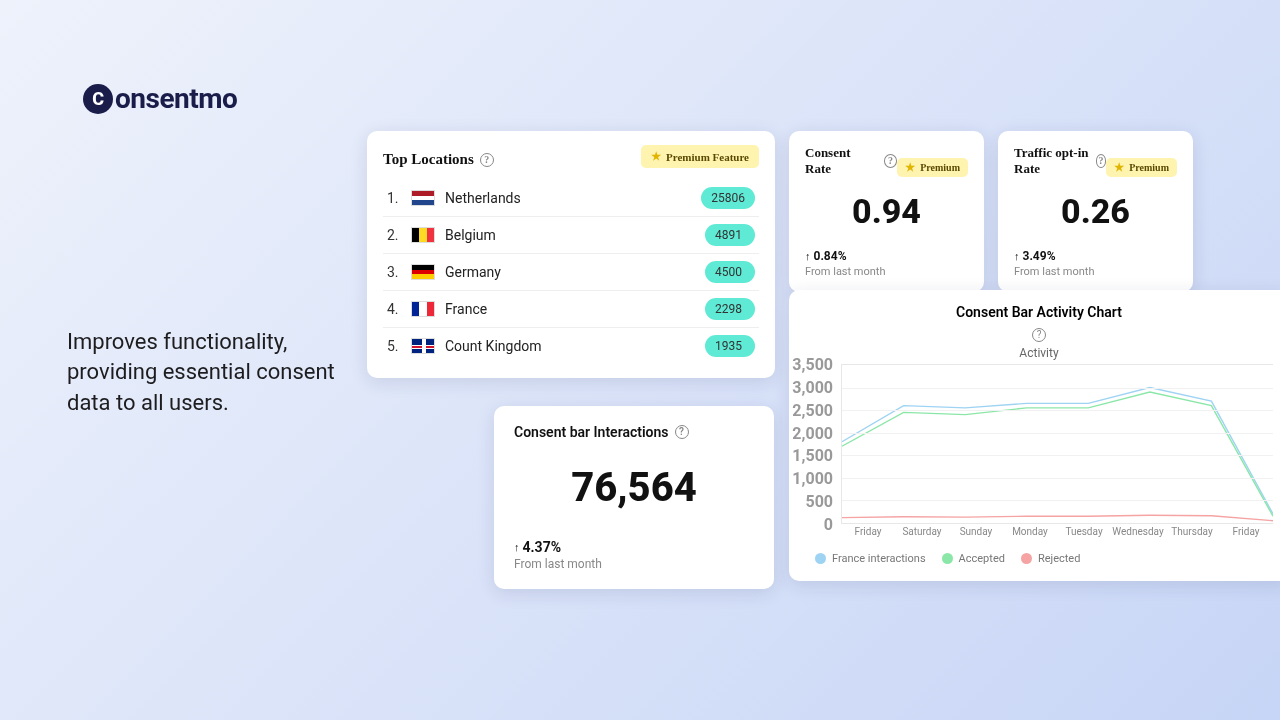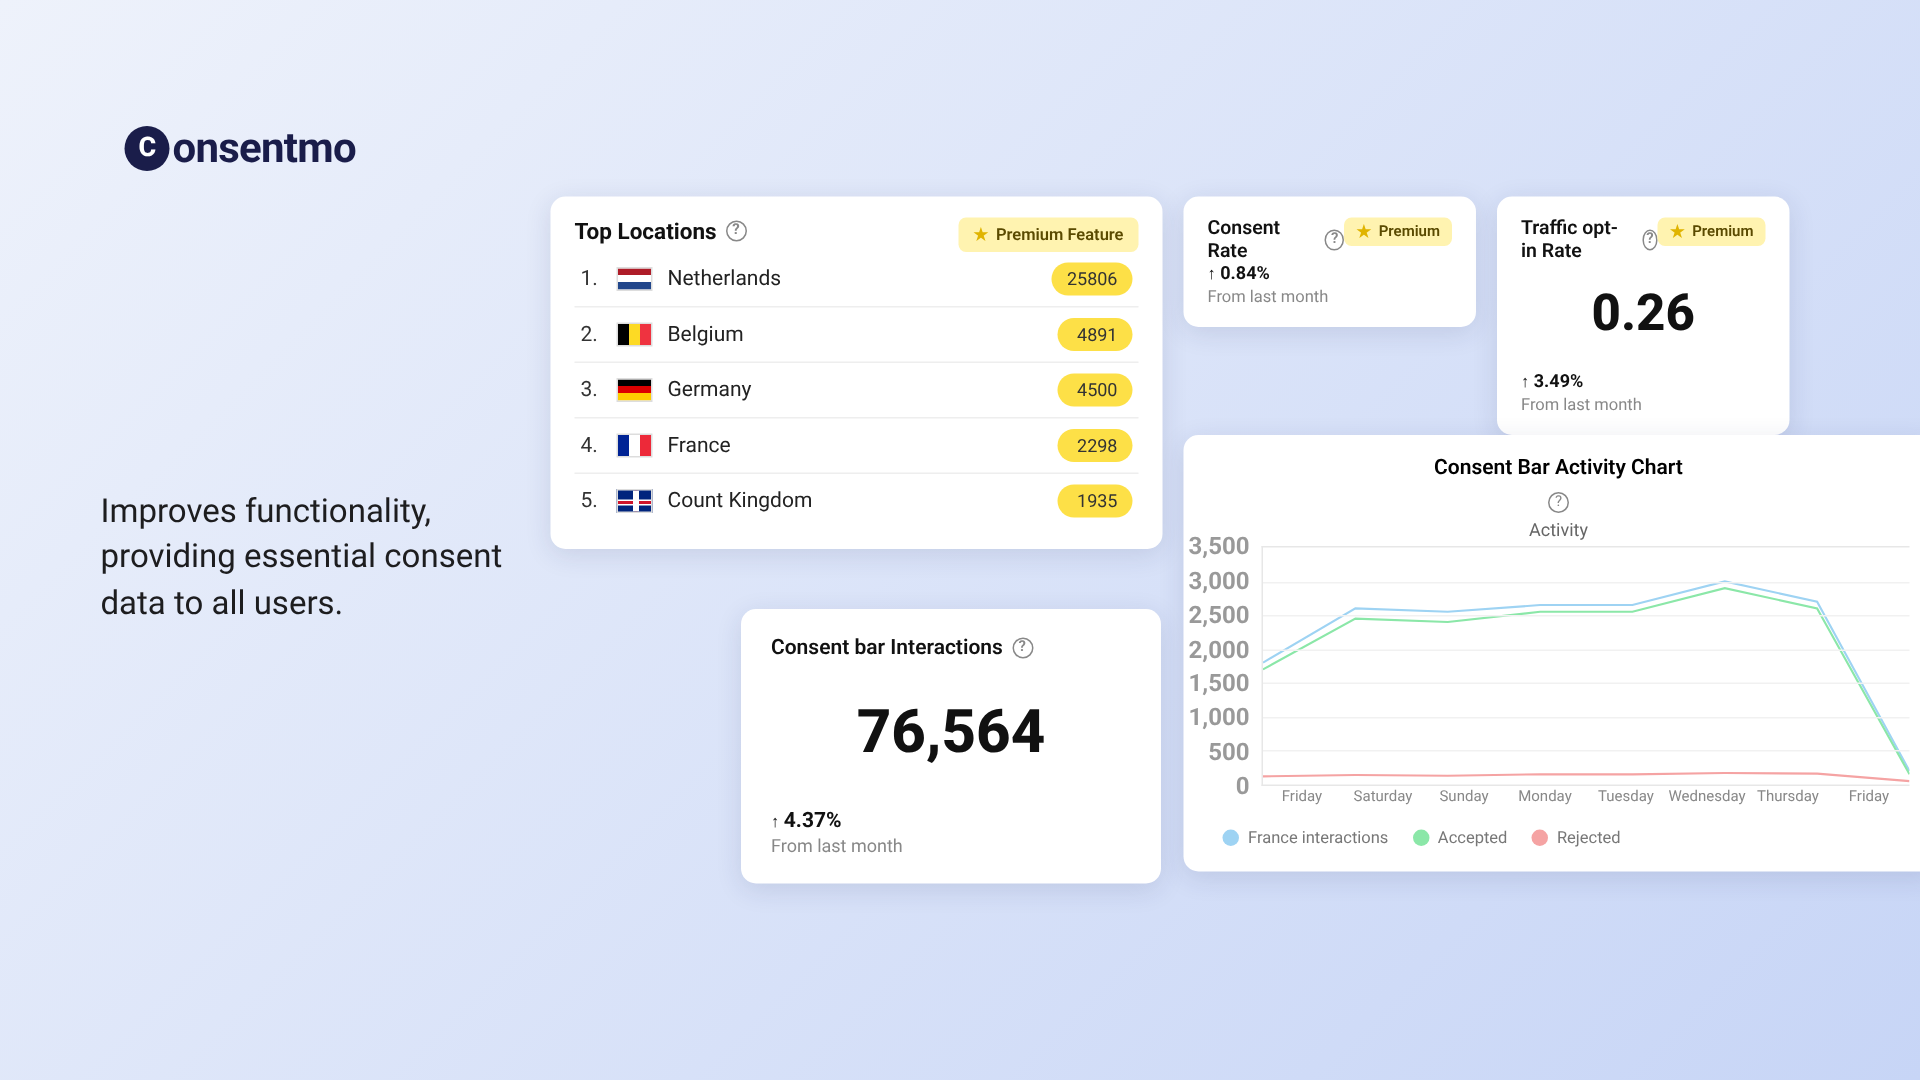--- a/index.html
+++ b/index.html
@@ -36,21 +36,21 @@
 
   .card {
     position: absolute;
     background: #fff; border-radius: 10px;
     box-shadow: 0 4px 18px rgba(30,40,90,0.12);
     padding: 14px 16px;
   }
 
   
   .top-locations { top: 131px; left: 367px; width: 408px; }
-  .card-head { display: flex; align-items: flex-start; justify-content: space-between; }
+  .card-head { display: flex; align-items: flex-end; justify-content: space-between; margin-bottom: 12px; font-family: Liberation Serif, serif;}
   .card-title { display:flex; align-items:center; gap:6px; font-weight:700; font-size:15px; color:#111;}
   .help-icon {
     width:14px; height:14px; border:1.3px solid #888; border-radius:50%;
     display:inline-flex; align-items:center; justify-content:center;
     font-size:10px; color:#888; line-height:1;
   }
   .premium-badge {
     background:#fff3b0; color:#5a4a00; font-size:11px; font-weight:600;
     padding:5px 10px; border-radius:5px; display:flex; align-items:center; gap:5px;
   }
@@ -60,22 +60,22 @@
   .loc-list { list-style:none; }
   .loc-row {
     display:flex; align-items:center; justify-content:space-between;
     border-bottom:1px solid #eee; padding:7px 4px;
   }
   .loc-row:last-child { border-bottom:none; }
   .loc-left { display:flex; align-items:center; gap:10px; font-size:14px; color:#222;}
   .loc-idx { width:14px; color:#333;}
   .flag { width:24px; height:16px; border:1px solid #ddd; display:inline-block; position:relative; overflow:hidden;}
   .count-pill {
-    background:#fde047; border-radius:14px; font-size:12px; color:#333;
-    padding:4px 10px; min-width:50px; text-align:right;
+    background:#5eead4; border-radius:14px; font-size:12px; color:#333;
+    padding:4px 10px; min-width:50px; text-align:left;
   }
   
   .flag-nl { background:linear-gradient(#ae1c28 33%, #fff 33% 66%, #21468b 66%);}
   .flag-be { background:linear-gradient(90deg,#000 33%, #fdda24 33% 66%, #ef3340 66%);}
   .flag-de { background:linear-gradient(#000 33%, #dd0000 33% 66%, #ffce00 66%);}
   .flag-fr { background:linear-gradient(90deg,#002395 33%, #fff 33% 66%, #ed2939 66%);}
   .flag-uk { background:#00247d; }
   .flag-uk::before, .flag-uk::after { content:""; position:absolute; background:#fff;}
   .flag-uk::before { left:0; right:0; top:6px; height:4px;}
   .flag-uk::after { top:0; bottom:0; left:10px; width:4px;}
@@ -190,20 +190,21 @@
   <div class="card-head">
     <div class="card-title">
       <span>Consent Rate</span>
       <span class="help-icon">?</span>
     </div>
     <div class="premium-badge small">
       <span class="star-icon">★</span>
       <span>Premium</span>
     </div>
   </div>
+  <div class="stat-value">0.94</div>
   <div class="stat-delta">
       <span class="arrow">↑</span>
       <span>0.84%</span>
     </div>
   <div class="stat-sub">From last month</div>
 </div>
 
 <div class="card stat-card traffic-rate">
   <div class="card-head">
     <div class="card-title">

